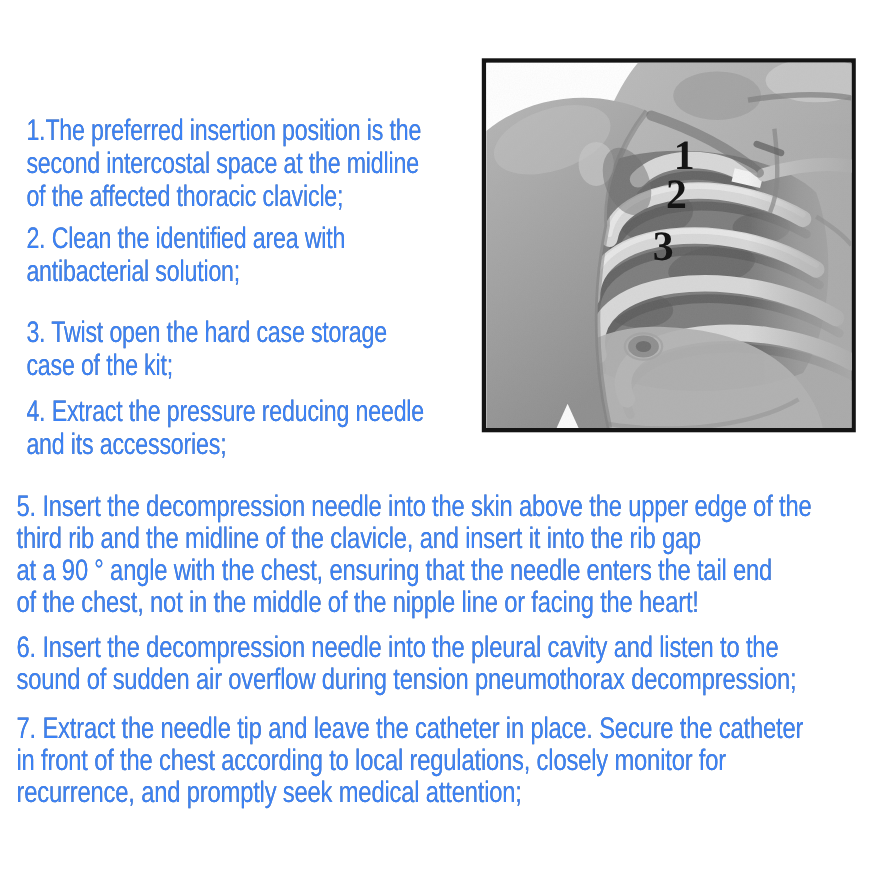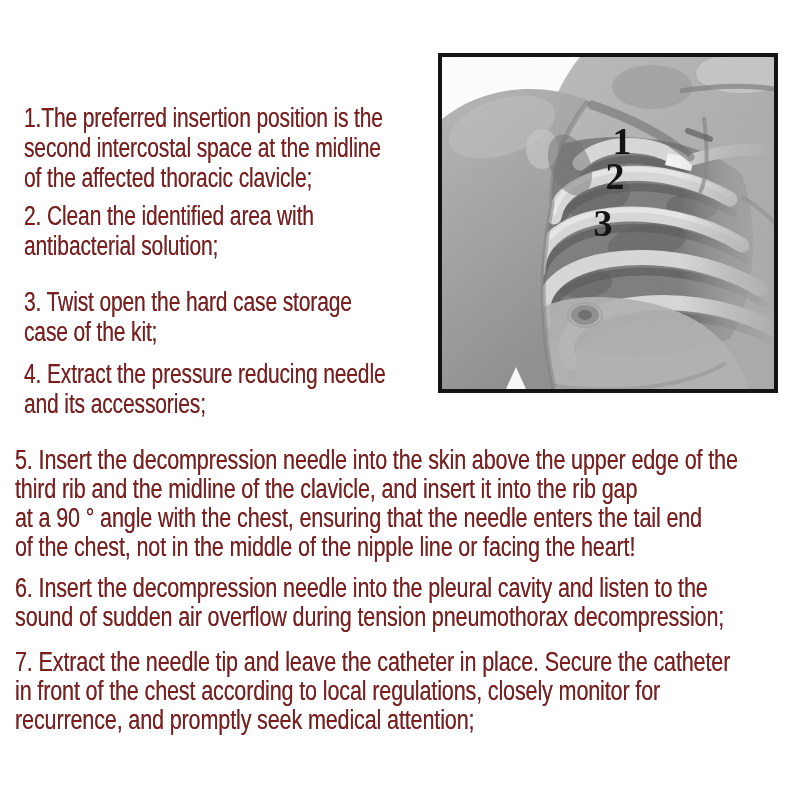--- a/index.html
+++ b/index.html
@@ -3,21 +3,21 @@
 <meta charset="utf-8">
 <style>
   html, body { margin: 0; padding: 0; background: #ffffff; }
   #page {
     position: relative;
     width: 800px;
     height: 800px;
     background: #ffffff;
     overflow: hidden;
     font-family: "Liberation Sans", sans-serif;
-    color: #7f1d1d;
+    color: #3b82f6;
   }
   .block {
     position: absolute;
     transform-origin: left top;
     text-shadow: 0 0 0.5px rgba(0,0,0,0.55);
   }
   .block .ln { white-space: nowrap; letter-spacing: -0.2px; }
   .block-a { left: 24px; font-size: 27px; line-height: 30px; transform: scaleX(0.78); }
   .block-b { left: 15px; font-size: 27px; line-height: 29px; transform: scaleX(0.80); }
   #p1 { top: 103px; }

